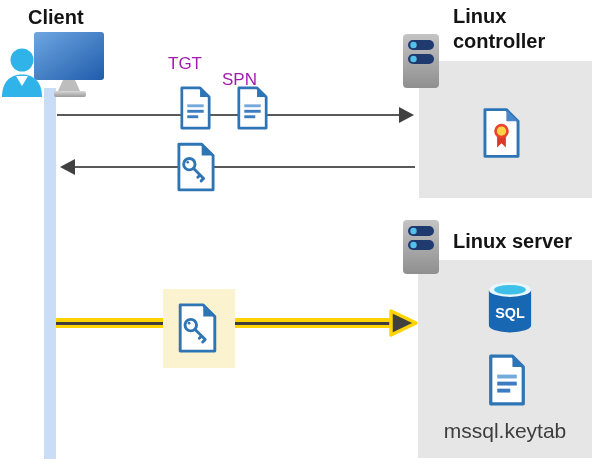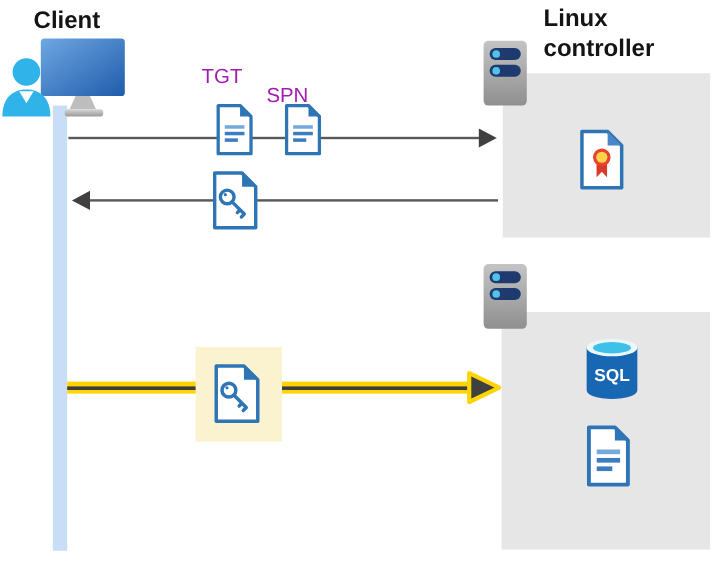--- a/index.html
+++ b/index.html
@@ -128,30 +128,32 @@
   <div class="abs gray-box" style="left:418px;top:260px;width:174px;height:198px;"></div>
 
   <svg class="abs" style="left:402px;top:219px;" width="38" height="56" viewBox="0 0 38 56">
     <rect x="1" y="1" width="36" height="54" rx="4" fill="url(#srvGrad)"></rect>
     <rect x="6" y="7" width="26" height="10" rx="5" fill="#1f3a6e"></rect>
     <circle cx="11.5" cy="12" r="3.2" fill="#53c1e9"></circle>
     <rect x="6" y="21" width="26" height="10" rx="5" fill="#1f3a6e"></rect>
     <circle cx="11.5" cy="26" r="3.2" fill="#53c1e9"></circle>
   </svg>
 
+  <div class="abs title" style="left:453px;top:229px;width:142px;">Linux server</div>
 
   <svg class="abs" style="left:486px;top:280px;" width="48" height="56" viewBox="0 0 50 58">
     <path d="M3 10 L3 47 A22 7.5 0 0 0 47 47 L47 10 Z" fill="#1767b3"></path>
     <ellipse cx="25" cy="10" rx="22" ry="7.5" fill="#e9f7fb"></ellipse>
     <ellipse cx="25" cy="10" rx="16.5" ry="5" fill="#3fc0e8"></ellipse>
     <text x="25" y="39" text-anchor="middle" font-family="Liberation Sans, sans-serif" font-size="15" font-weight="bold" fill="#ffffff">SQL</text>
   </svg>
 
   <svg class="abs" style="left:488px;top:354px;" width="38" height="52" viewBox="0 0 34 48">
     <path d="M2 2 H22 L32 12 V46 H2 Z" fill="#ffffff" stroke="#2e75b6" stroke-width="3" stroke-linejoin="round"></path>
     <polygon points="22,2 32,12 22,12" fill="#2e75b6"></polygon>
     <rect x="8" y="19" width="18" height="3.6" fill="#74a9dc"></rect>
     <rect x="8" y="25.5" width="18" height="3.6" fill="#3d7cc0"></rect>
     <rect x="8" y="32" width="12" height="3.6" fill="#3d7cc0"></rect>
   </svg>
 
+  <div class="abs keytab-label" style="left:418px;top:419px;width:174px;">mssql.keytab</div>
 
 </div>
 
 </body></html>

